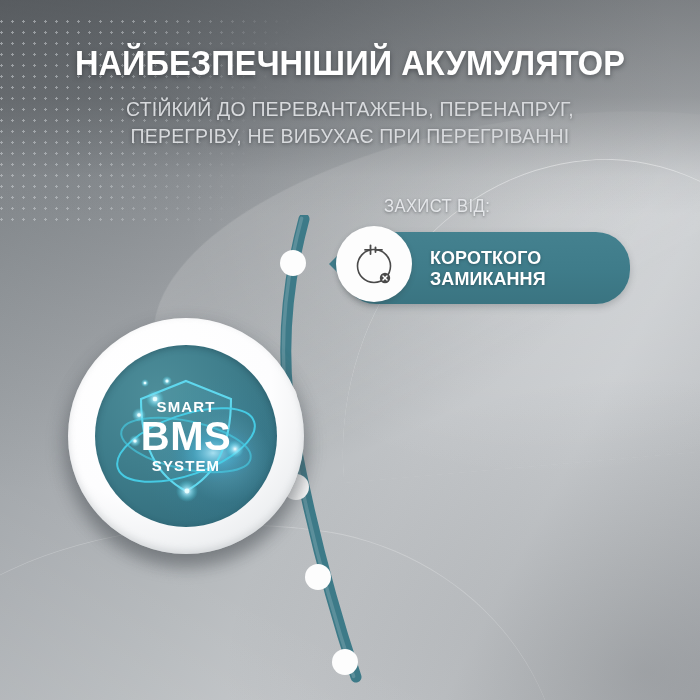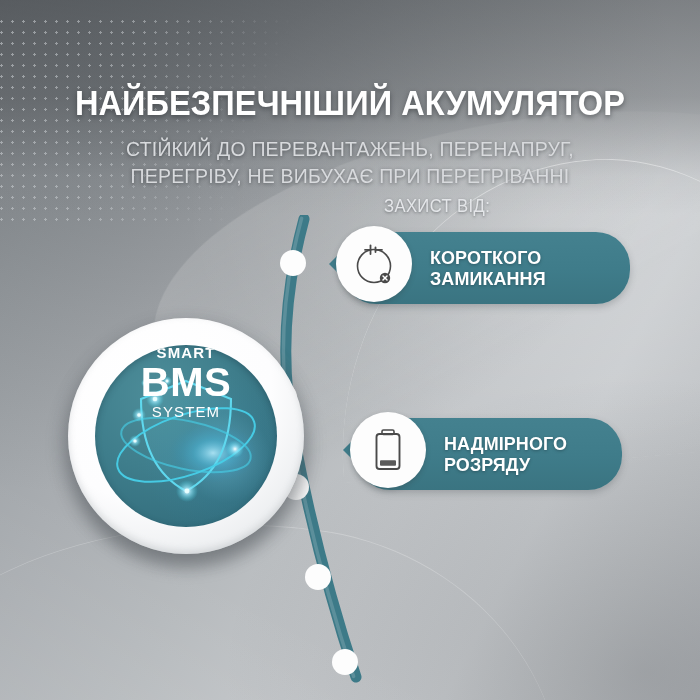--- a/index.html
+++ b/index.html
@@ -59,21 +59,21 @@
     opacity:.75;
   }
   .edgeline2{
     position:absolute;left:-120px;top:520px;width:700px;height:260px;
     border-top:1.2px solid rgba(255,255,255,.40);
     border-radius:60% 40% 0 0 / 100% 100% 0 0;
     transform:rotate(7deg);opacity:.6;
   }
 
   
-  .header{position:absolute;left:0;top:0;width:700px;text-align:center;margin-top:40px;}
+  .header{position:absolute;left:0;top:0;width:700px;text-align:center;}
   .title{
     margin:0;padding-top:44px;
     font-size:35px;line-height:38px;font-weight:700;letter-spacing:.1px;
     color:#ffffff;
     transform:scaleX(.93);
     text-shadow:0 2px 5px rgba(40,44,48,.55);
     white-space:nowrap;
   }
   .subtitle{
     margin:0;padding-top:14px;
@@ -109,26 +109,26 @@
     position:absolute;left:27px;top:27px;width:182px;height:182px;border-radius:50%;
     background:
       radial-gradient(circle at 72% 62%, rgba(120,205,240,.38) 0%, rgba(60,150,190,.10) 26%, rgba(0,0,0,0) 48%),
       radial-gradient(circle at 34% 26%, #4d8d99 0%, #3f7e8c 42%, #35707f 74%, #2e6775 100%);
     overflow:hidden;
     box-shadow:inset 0 2px 6px rgba(20,50,60,.35);
   }
   .badge-svg{position:absolute;left:0;top:0;}
   .badge-txt{
     position:absolute;left:0;top:0;width:182px;height:182px;
-    display:flex;flex-direction:column;align-items:center;
+    display:flex;flex-direction:column;align-items:center;justify-content:center;
     color:#fff;text-align:center;line-height:1;
   }
   .t-smart{font-size:15px;font-weight:700;letter-spacing:1.1px;margin-bottom:1px;}
   .t-bms{font-size:40px;font-weight:700;letter-spacing:.5px;margin:1px 0 2px;}
-  .t-system{font-size:15px;font-weight:400;letter-spacing:1.1px;}
+  .t-system{font-size:15px;font-weight:700;letter-spacing:1.1px;}
 
   
   .connector{position:absolute;left:260px;top:215px;}
 
   
   .card{
     position:absolute;height:72px;border-radius:34px;
     background:linear-gradient(180deg,#44818f 0%,#3f7c8a 52%,#3a7481 100%);
     box-shadow:0 3px 7px rgba(60,70,75,.26);
     display:flex;align-items:center;
@@ -255,28 +255,16 @@
           <line x1="32" y1="35" x2="36" y2="39"></line>
           <line x1="36" y1="35" x2="32" y2="39"></line>
         </g>
       </svg>
     </div>
     <div class="lbl">КОРОТКОГО
 ЗАМИКАННЯ</div>
   </div>
 
 
-  <div class="card" style="left:356px;top:418px;width:266px;">
-    <div class="tail"></div>
-    <div class="ico">
-      <svg width="42" height="46" viewBox="0 0 42 46">
-        <rect x="15" y="3" width="12" height="4.5" rx="1.4" fill="none" stroke="#4a4a4a" stroke-width="1.6"></rect>
-        <rect x="9.5" y="7" width="23" height="35" rx="3" fill="none" stroke="#4a4a4a" stroke-width="1.9"></rect>
-        <rect x="13" y="33.2" width="16" height="5.6" rx="1" fill="#5a5a5a"></rect>
-      </svg>
-    </div>
-    <div class="lbl">НАДМІРНОГО
-РОЗРЯДУ</div>
-  </div>
 
 
 
 </div>
 
 </body></html>

